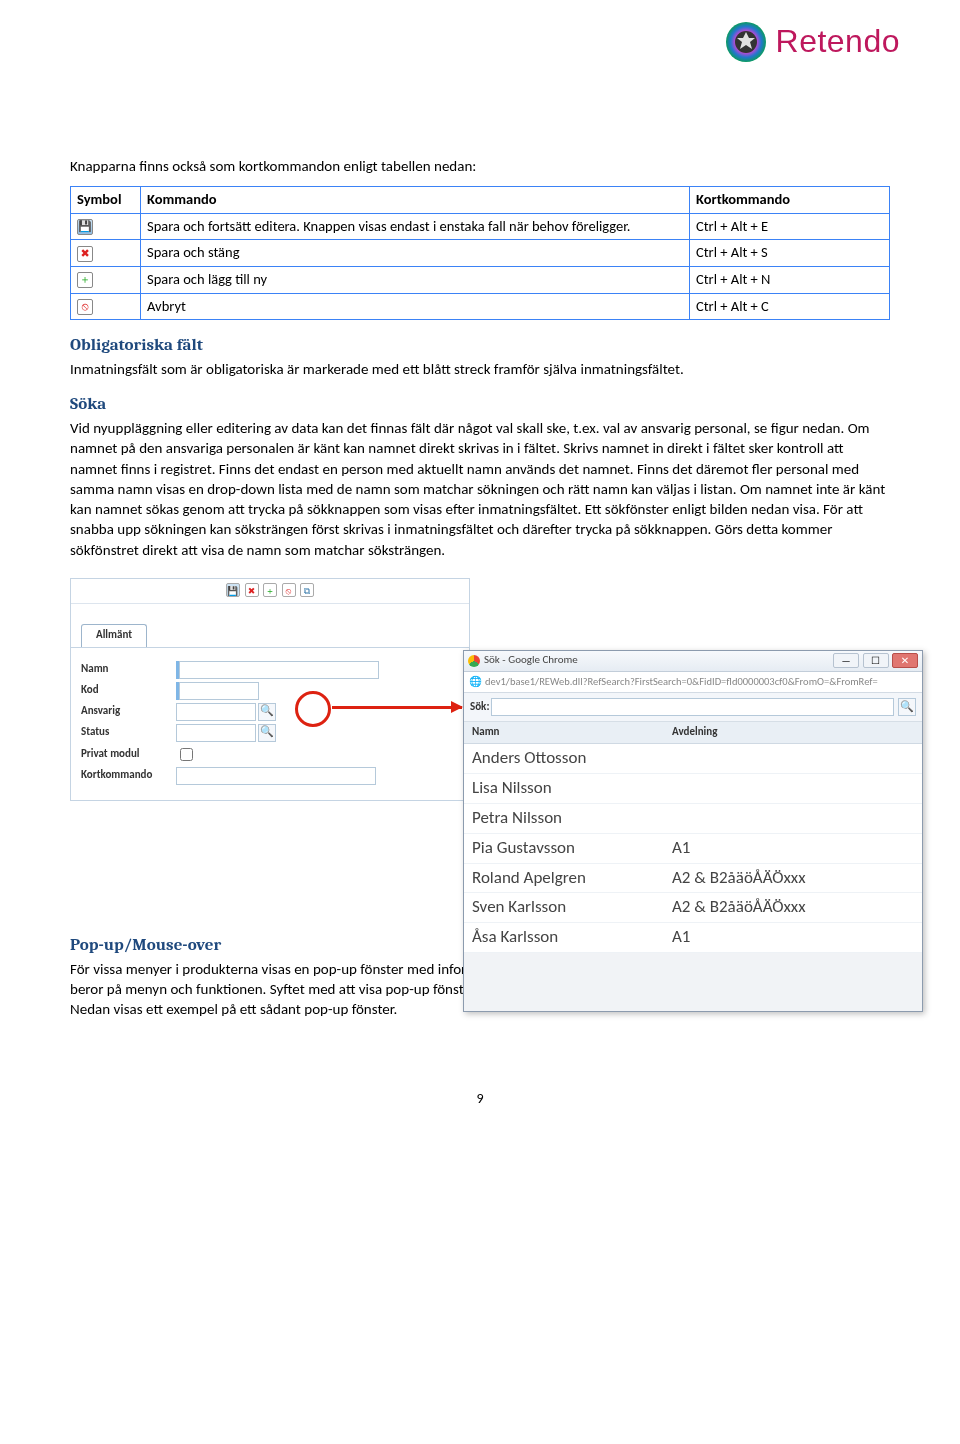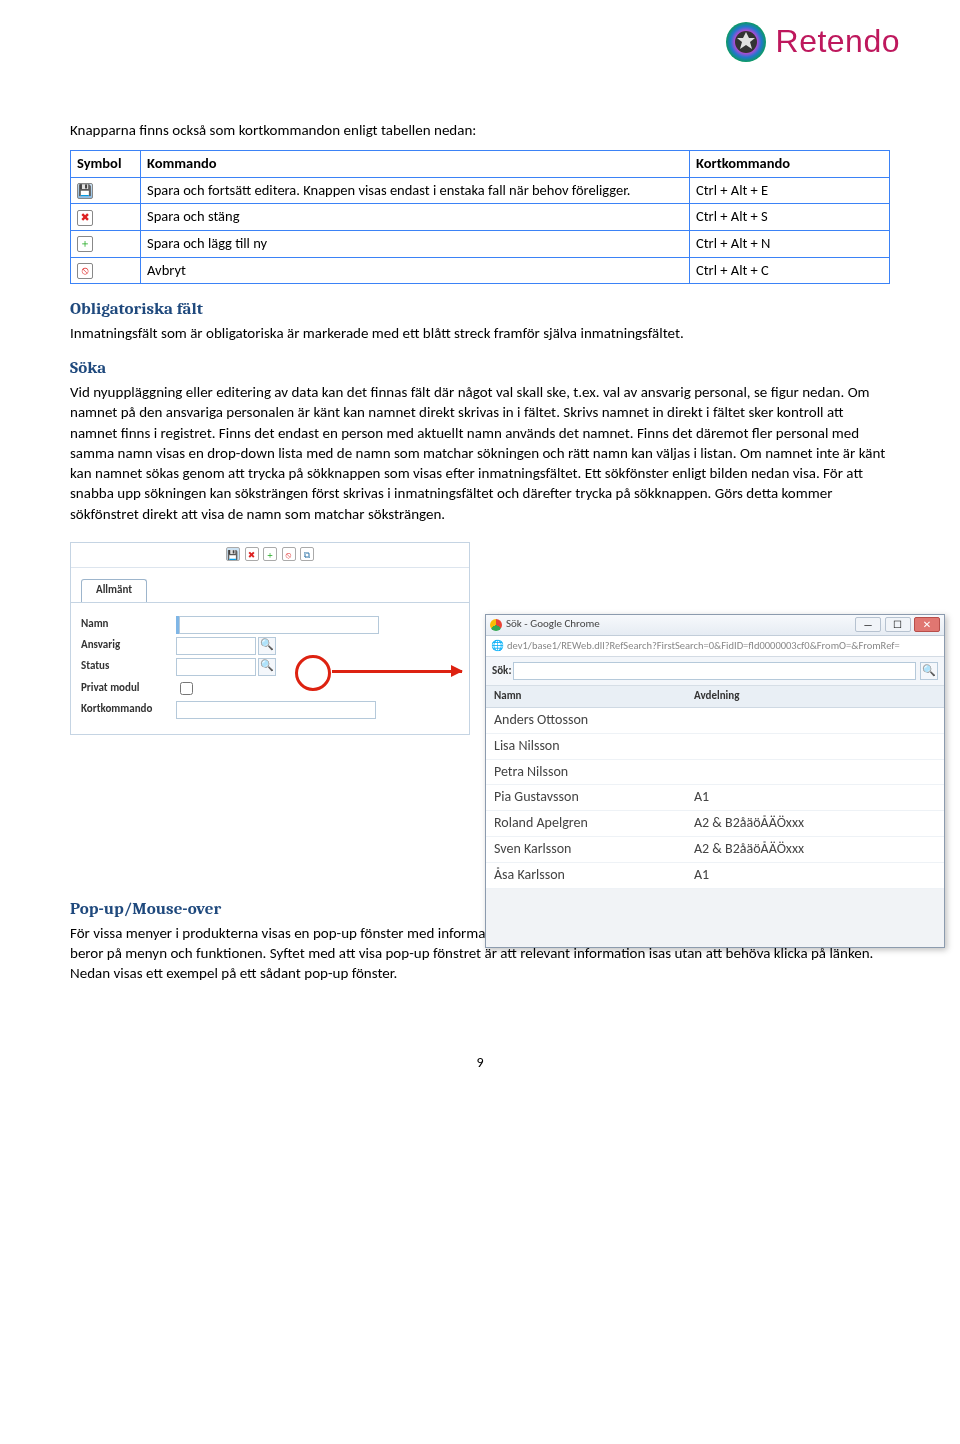--- a/index.html
+++ b/index.html
@@ -89,21 +89,21 @@
     text-align: center;
   }
   .tab {
     display: inline-block;
     padding: 3px 14px 4px 14px;
     border: 1px solid #9db5cc;
     border-bottom: none;
     border-radius: 3px 3px 0 0;
     background: #fff;
     font-weight: bold;
-    margin: 11px 0 0 10px;
+    margin: 20px 0 0 10px;
     font-size: 11px;
     color: #333;
   }
   .form-body {
     border-top: 1px solid #c5d4e3;
     padding: 10px 10px 12px 10px;
   }
   .form-row { display: flex; align-items: center; margin: 3px 0; font-size: 11px; }
   .form-row label { width: 95px; font-weight: bold; color: #333; }
   .form-row .mandatory-bar { width: 3px; height: 18px; background: #7fb6e6; margin-right: 0; }
@@ -146,21 +146,21 @@
   .red-arrow::after {
     content: "";
     position: absolute;
     right: -1px; top: -5px;
     border-left: 12px solid #d21;
     border-top: 6px solid transparent;
     border-bottom: 6px solid transparent;
   }
   .chrome-window {
     position: absolute;
-    left: 415px; top: 72px;
+    left: 393px; top: 72px;
     width: 460px;
     border: 1px solid #8c9bae;
     background: #fff;
     box-shadow: 2px 2px 6px rgba(0,0,0,0.25);
     font-size: 11px;
   }
   .chrome-titlebar {
     display: flex;
     align-items: center;
     justify-content: space-between;
@@ -213,21 +213,21 @@
     border-bottom: 1px solid #cfd9e3;
     font-weight: bold;
     font-size: 11px;
     color: #333;
   }
   .result-head > div, .result-row > div { padding: 3px 8px; }
   .col-name { width: 200px; }
   .col-dept { flex: 1; }
   .result-row {
     display: flex;
-    font-size: 14px;
+    font-size: 17px;
     border-bottom: 1px solid #eef2f6;
     color: #444;
   }
   .result-filler { height: 58px; background: #f1f3f6; }
   .page-num { text-align: center; margin-top: 70px; font-size: 14px; }
 </style>
 </head>
 <body>
 
 <div class="header-logo">
@@ -240,21 +240,21 @@
         <stop offset="100%" stop-color="#0a3"></stop>
       </radialGradient>
     </defs>
     <circle cx="22" cy="22" r="20" fill="url(#g1)"></circle>
     <circle cx="22" cy="22" r="11" fill="#333"></circle>
     <path d="M22 12 l3 6 l6 0 l-5 4 l2 7 l-6 -4 l-6 4 l2 -7 l-5 -4 l6 0 z" fill="#fff" opacity="0.85"></path>
   </svg>
   <span class="logo-wordmark">Retendo</span>
 </div>
 
-<p class="body" style="margin-top:60px">Knapparna finns också som kortkommandon enligt tabellen nedan:</p>
+<p class="body" style="margin-top:96px">Knapparna finns också som kortkommandon enligt tabellen nedan:</p>
 
 <table class="shortcut">
   <tbody>
       <tr>
     <th class="sym-cell">Symbol</th>
     <th>Kommando</th>
     <th style="width:200px">Kortkommando</th>
   </tr>
   <tr>
     <td class="sym-cell"><span class="sym save">💾</span></td>
@@ -295,20 +295,25 @@
       <span class="tb-btn" style="color:#37a">⧉</span>
     </div>
     <div class="tab">Allmänt</div>
     <div class="form-body">
       <div class="form-row">
         <label>Namn</label>
         <span class="mandatory-bar"></span>
         <input type="text" class="w-lg" style="">
       </div>
       <div class="form-row">
+        <label>Kod</label>
+        <span class="mandatory-bar"></span>
+        <input type="text" class="w-sm" style="">
+      </div>
+      <div class="form-row">
         <label>Ansvarig</label>
         <input type="text" class="w-sm" style="">
         <span class="search-btn">
             <span class="mag">🔍</span>
           </span>
       </div>
       <div class="form-row">
         <label>Status</label>
         <input type="text" class="w-sm" style="">
         <span class="search-btn">

